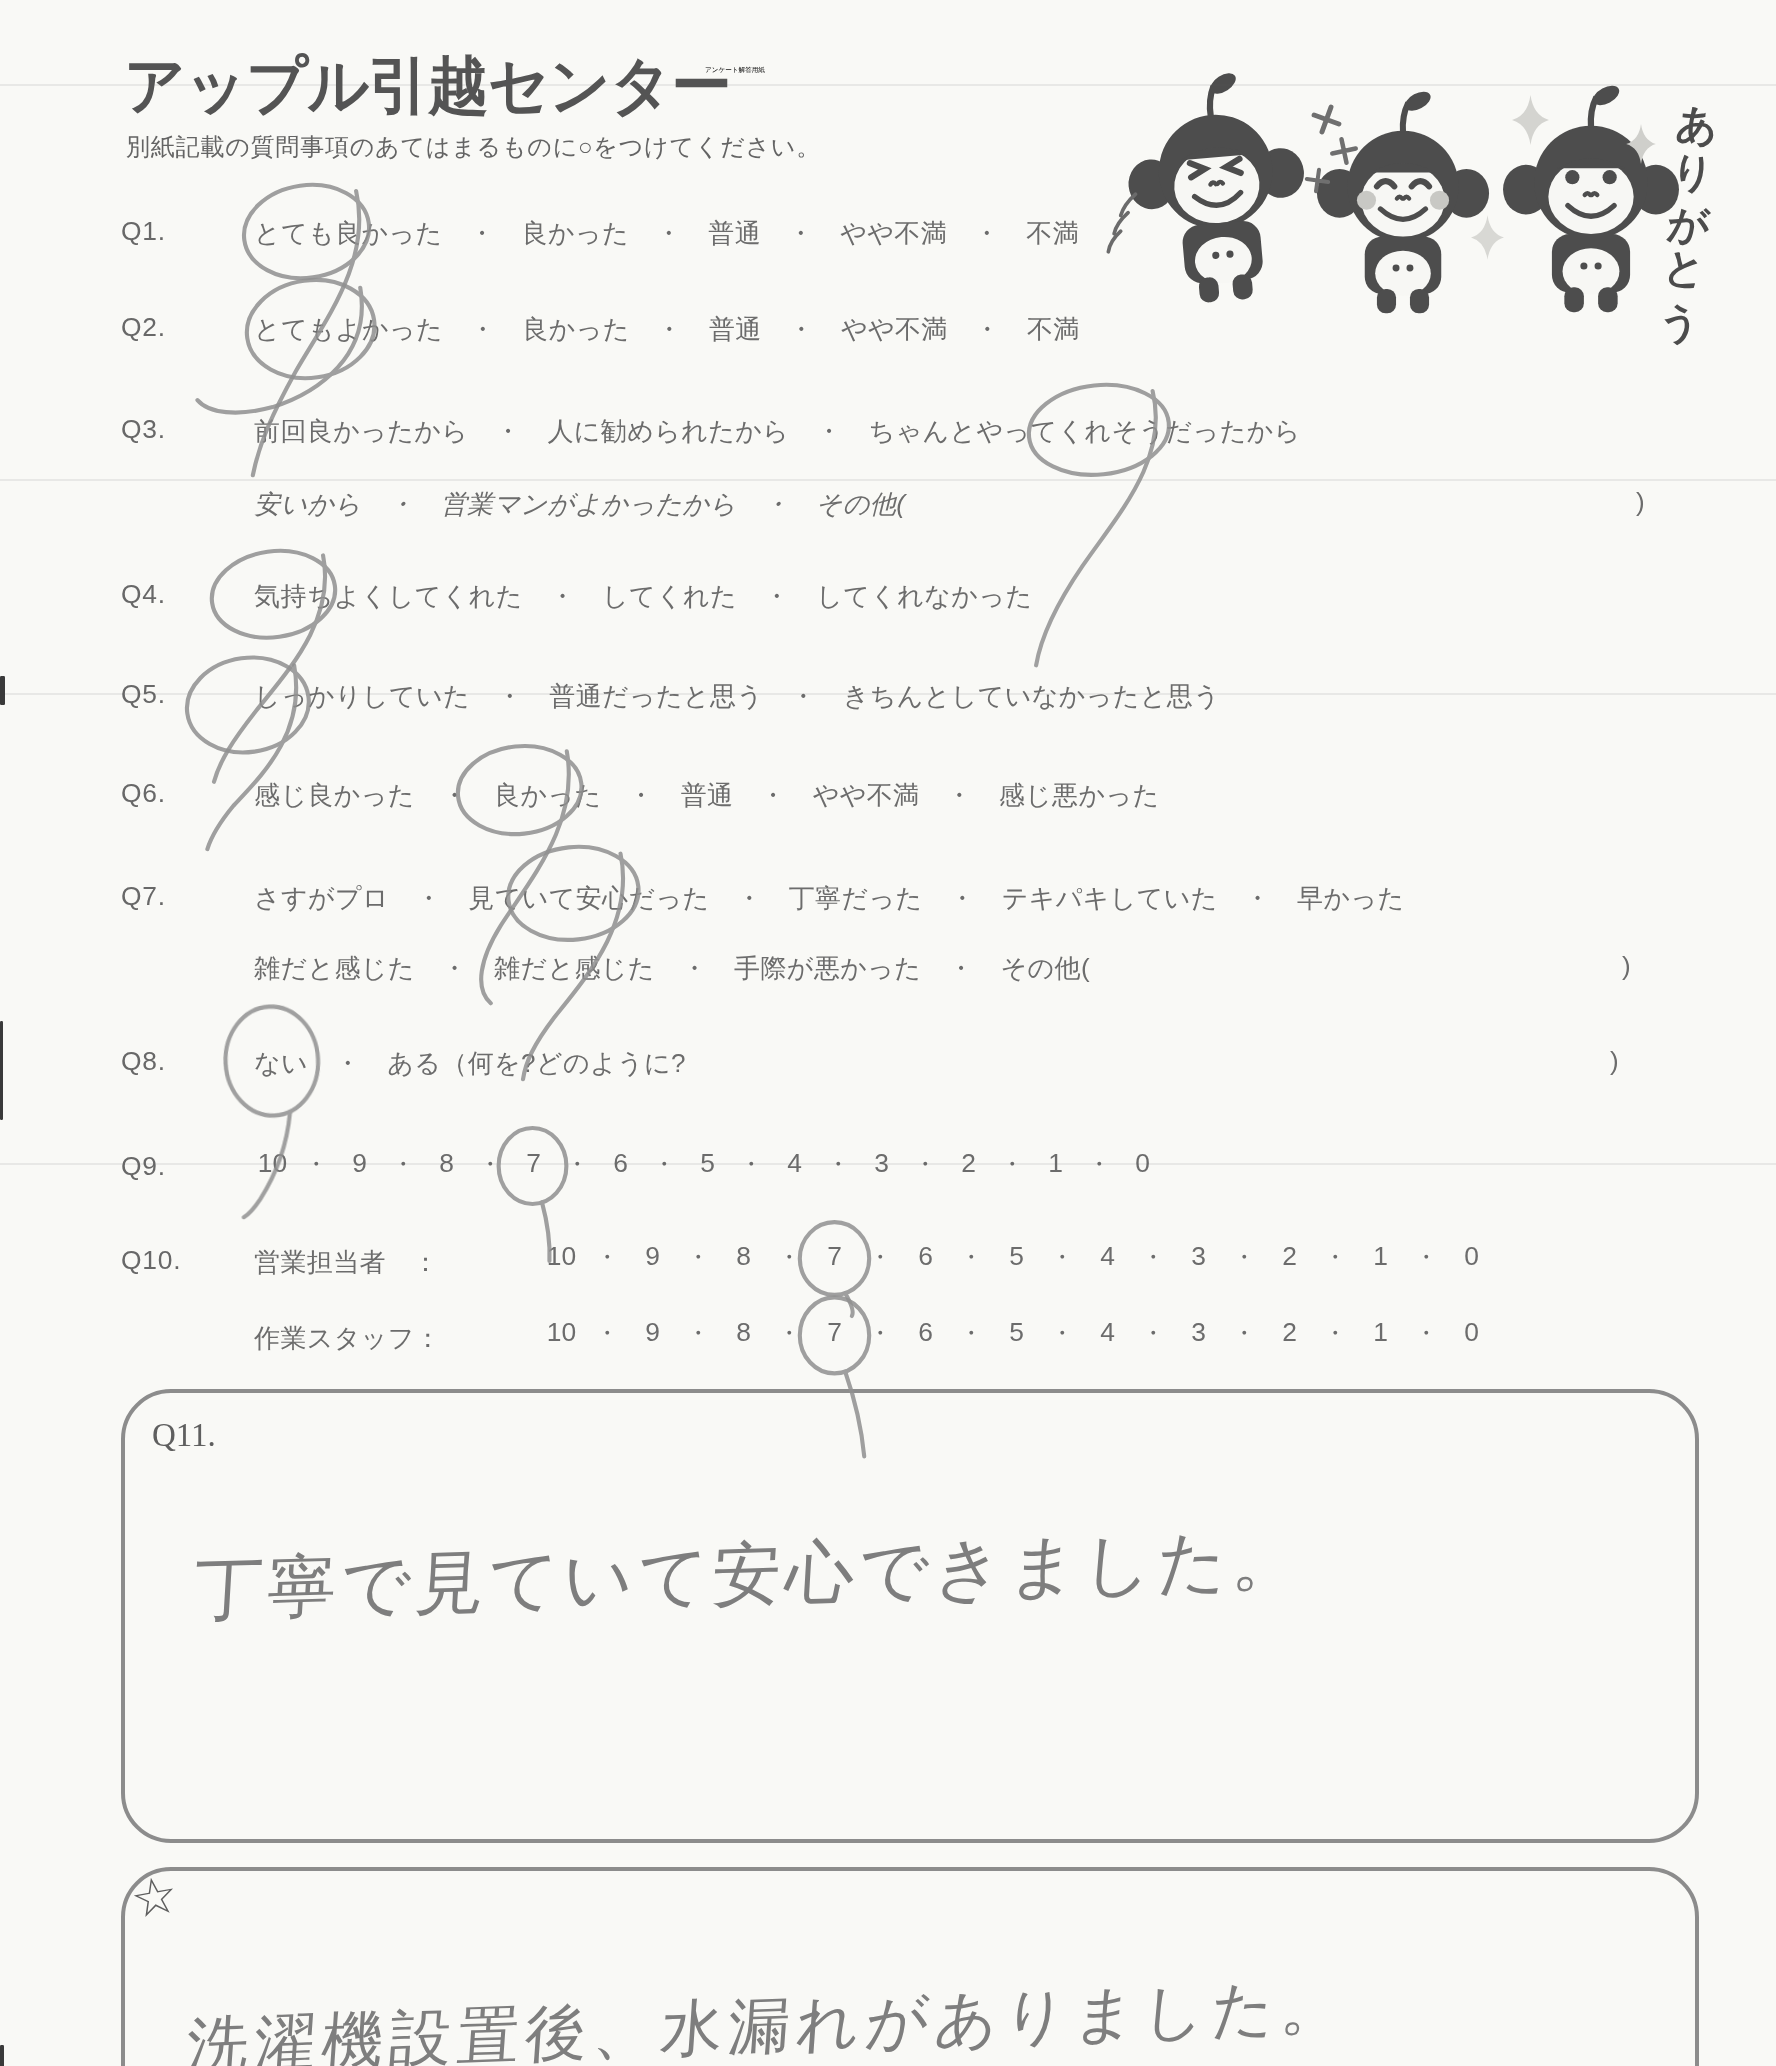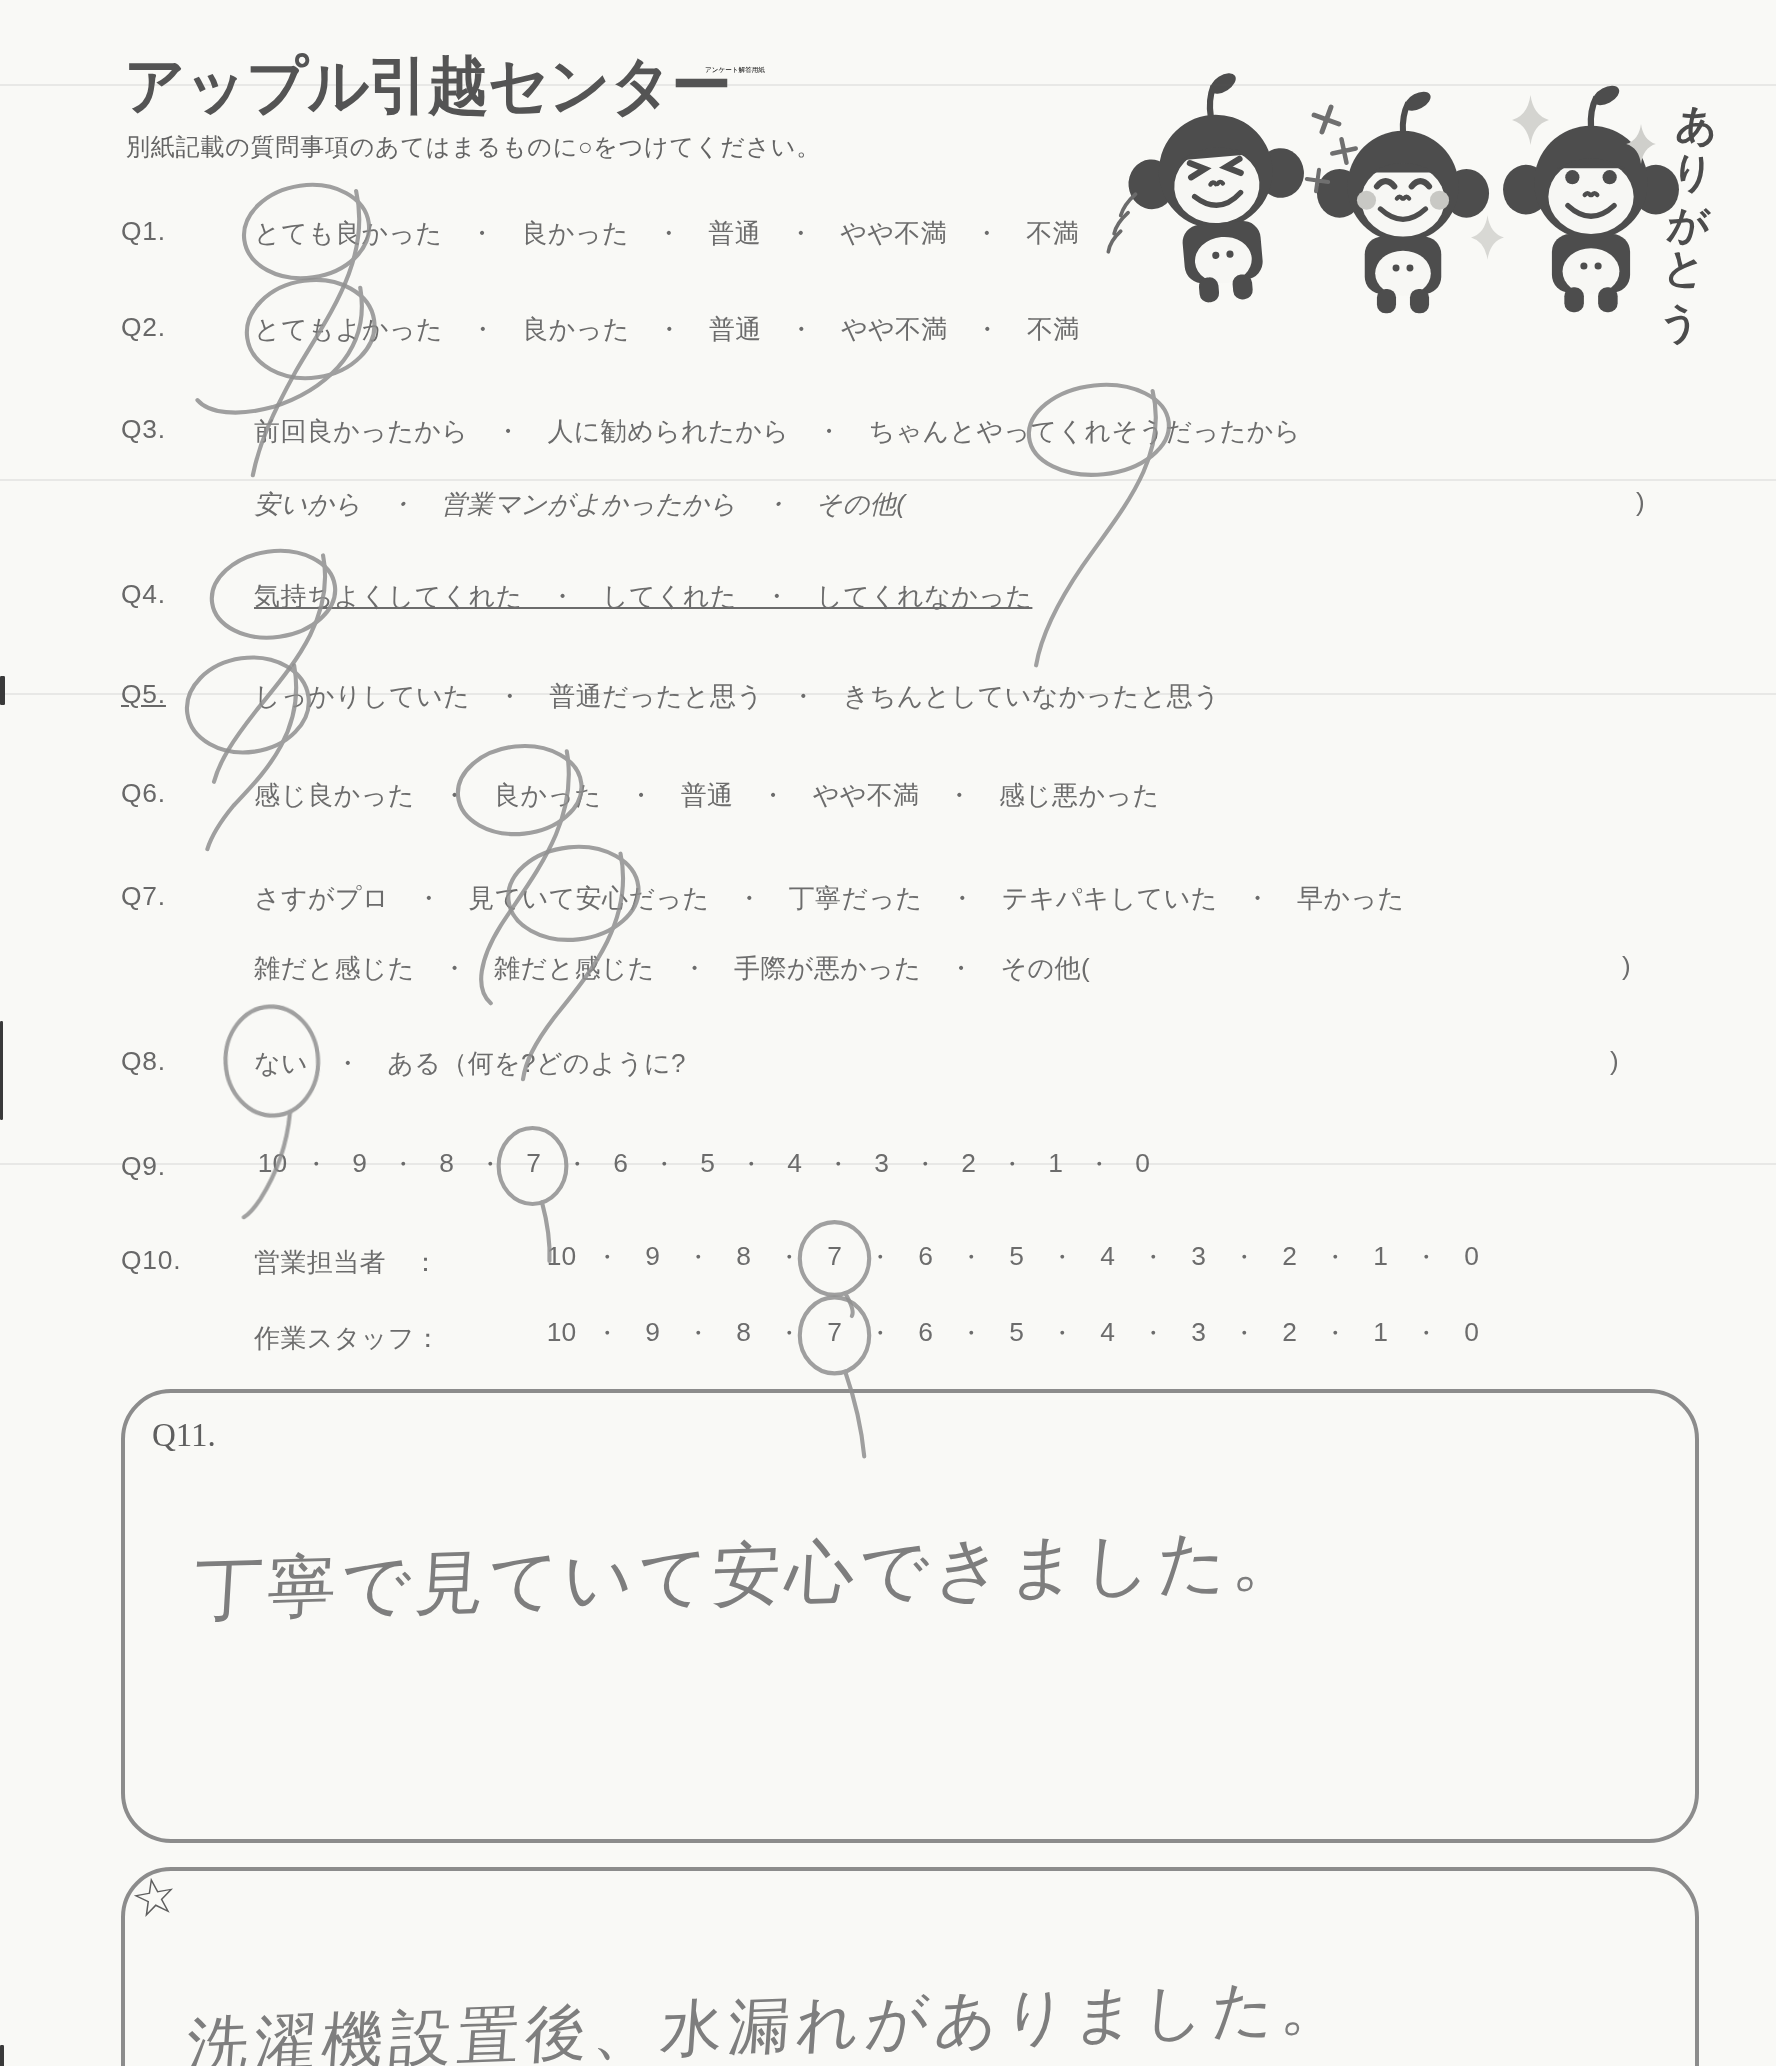--- a/index.html
+++ b/index.html
@@ -133,22 +133,22 @@
 <div id="questions">
     <div class="abs q-label" style="left: 121px; top: 216px;">Q1.</div>
     <div class="abs q-options" style="left: 254px; top: 216px;">とても良かった　・　良かった　・　普通　・　やや不満　・　不満</div>
     <div class="abs q-label" style="left: 121px; top: 312px; text-align: right;">Q2.</div>
     <div class="abs q-options" style="left: 254px; top: 312px;">とてもよかった　・　良かった　・　普通　・　やや不満　・　不満</div>
     <div class="abs q-label" style="left: 121px; top: 414px;">Q3.</div>
     <div class="abs q-options" style="left: 254px; top: 414px;">前回良かったから　・　人に勧められたから　・　ちゃんとやってくれそうだったから</div>
     <div class="abs q-options" style="left: 254px; top: 487px; font-style: italic;">安いから　・　営業マンがよかったから　・　その他(</div>
     <div class="abs close-paren" style="left: 1636px; top: 487px;">)</div>
     <div class="abs q-label" style="left: 121px; top: 579px;">Q4.</div>
-    <div class="abs q-options" style="left: 254px; top: 579px; text-decoration: underline;">気持ちよくしてくれた　・　してくれた　・　してくれなかった</div>
-    <div class="abs q-label" style="left: 121px; top: 679px; text-decoration: underline;">Q5.</div>
+    <div class="abs q-options" style="left: 254px; top: 579px;">気持ちよくしてくれた　・　してくれた　・　してくれなかった</div>
+    <div class="abs q-label" style="left: 121px; top: 679px;">Q5.</div>
     <div class="abs q-options" style="left: 254px; top: 679px;">しっかりしていた　・　普通だったと思う　・　きちんとしていなかったと思う</div>
     <div class="abs q-label" style="left: 121px; top: 778px;">Q6.</div>
     <div class="abs q-options" style="left: 254px; top: 778px;">感じ良かった　・　良かった　・　普通　・　やや不満　・　感じ悪かった</div>
     <div class="abs q-label" style="left: 121px; top: 881px;">Q7.</div>
     <div class="abs q-options" style="left: 254px; top: 881px;">さすがプロ　・　見ていて安心だった　・　丁寧だった　・　テキパキしていた　・　早かった</div>
     <div class="abs q-options" style="left: 254px; top: 951px;">雑だと感じた　・　雑だと感じた　・　手際が悪かった　・　その他(</div>
     <div class="abs close-paren" style="left: 1622px; top: 951px;">)</div>
     <div class="abs q-label" style="left: 121px; top: 1046px;">Q8.</div>
     <div class="abs q-options" style="left: 254px; top: 1046px;">ない　・　ある（何を?どのように?</div>
     <div class="abs close-paren" style="left: 1610px; top: 1046px;">)</div>

